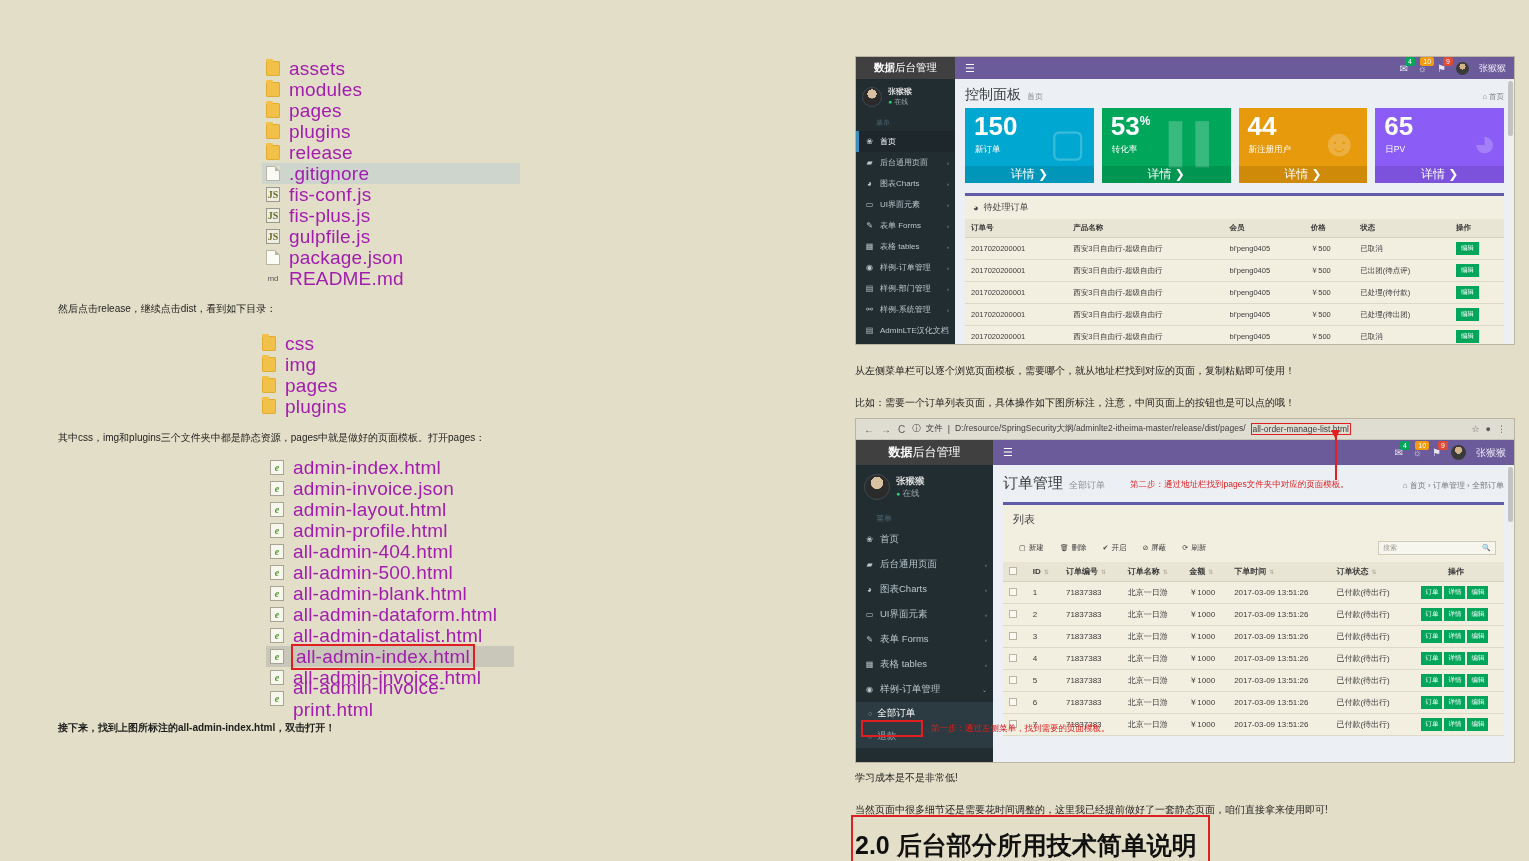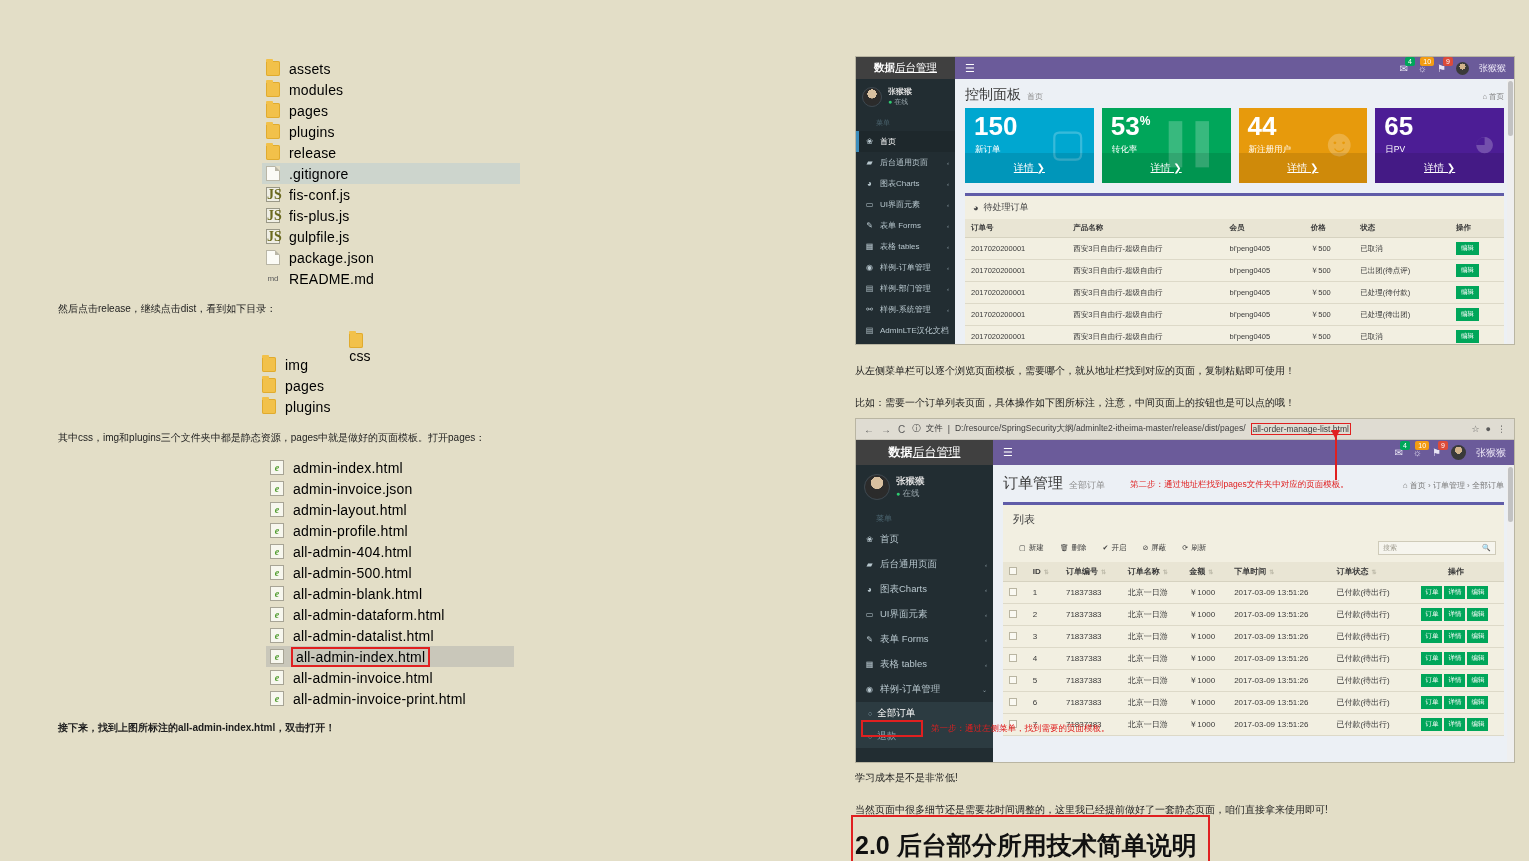--- a/index.html
+++ b/index.html
@@ -9,51 +9,51 @@
     background:#e4dfc8;
     font-family:"Liberation Sans", sans-serif;
     color:#222;
   }
   .page { position:relative; width:1529px; height:861px; background:#e3dec7; }
 
   
   .left-col { position:absolute; left:0; top:0; width:790px; height:861px; background:#e3dec7; }
   .filelist { position:absolute; }
   .file-row { display:flex; align-items:center; height:21px; padding-left:4px; }
-  .file-row .fname { font-size:14px; color:#000000; letter-spacing:.2px; }
+  .file-row .fname { font-size:19px; color:#a21caf; letter-spacing:.2px; }
   .ico { width:14px; height:15px; margin-right:9px; flex:0 0 auto; position:relative; }
   .ico.folder { background:#f2c14a; border-radius:1px 2px 2px 2px;
        box-shadow: inset 0 0 0 1px #e0ab2e; }
   .ico.folder:before { content:""; position:absolute; left:0; top:-2px; width:7px; height:3px;
        background:#f2c14a; border-radius:1px 1px 0 0; }
   .ico.doc { background:#fbfbf6; border:1px solid #b9b6a6; }
   .ico.doc:after { content:""; position:absolute; right:-1px; top:-1px; border-width:0 5px 5px 0;
        border-style:solid; border-color:#e3dec7 #e3dec7 #b9b6a6 #b9b6a6; }
-  .ico.js { background:#efeee4; border:1px solid #9a9887; color:#6b6a1f; font-size:14px;
+  .ico.js { background:#efeee4; border:1px solid #9a9887; color:#6b6a1f; font-size:10px;
        font-weight:bold; text-align:center; line-height:13px; font-family:"Liberation Serif", serif;}
   .ico.html { background:#f7f7ee; border:1px solid #a7a495; color:#4c9a2a; font-size:10px;
        font-weight:bold; text-align:center; line-height:13px; font-style:italic;
        font-family:"Liberation Serif", serif;}
   .ico.md { width:14px; font-size:8px; color:#5b5b5b; text-align:center; line-height:15px; }
   .row-sel { background:#cdd5cd; }
   .row-sel2 { background:#c9c7ba; }
   .redbox { outline:2px solid #e02020; outline-offset:0px; }
 
   .para { font-size:10px; color:#1d1d1d; line-height:1.5; }
 
   
   .right-col { position:absolute; left:790px; top:0; width:739px; height:861px; background:#e3dec7; }
 
   
   .shot { position:absolute; background:#ecf0f5; border:1px solid #b9b5a2; overflow:hidden; }
   .adm-topbar { height:22px; background:#6b5b9a; display:flex; align-items:center; }
   .adm-logo { width:99px; height:22px; background:#404040; color:#fff; font-size:10.5px;
       font-weight:bold; display:flex; align-items:center; justify-content:center; flex:0 0 auto;}
   .adm-logo b { color:#fff; }
-  .adm-logo span { font-weight:normal;text-decoration:underline; }
+  .adm-logo span { font-weight:normal; }
   .adm-burger { color:#fff; font-size:11px; margin-left:10px; flex:0 0 auto; }
   .adm-topright { margin-left:auto; display:flex; align-items:center; gap:10px; padding-right:8px; }
   .tb-icon { position:relative; color:#e8e4f4; font-size:10px; }
   .badge { position:absolute; top:-6px; right:-7px; color:#fff; font-size:7px; line-height:9px;
       padding:0 3px; border-radius:2px; }
   .badge.g { background:#00a65a; }
   .badge.y { background:#f39c12; }
   .badge.r { background:#dd4b39; }
   .avatar { width:13px; height:13px; border-radius:50%; background:#7a6a55;
       background-image:radial-gradient(circle at 50% 35%, #d2b48c 0 28%, #3a3a3a 29% 100%); }
@@ -81,22 +81,22 @@
   .ct-head { display:flex; align-items:baseline; padding:7px 10px 4px; }
   .ct-title { font-size:14px; color:#3b3b3b; }
   .ct-sub { font-size:8px; color:#8d8d8d; margin-left:6px; }
   .ct-crumb { margin-left:auto; font-size:7.5px; color:#7a7a7a; }
 
   .boxes { display:flex; gap:8px; padding:0 10px; }
   .sbox { flex:1 1 0; height:75px; position:relative; color:#fff; }
   .sbox .num { position:absolute; left:9px; top:5px; font-size:26px; font-weight:bold; line-height:1; }
   .sbox .num sup { font-size:12px; }
   .sbox .lbl { position:absolute; left:10px; top:36px; font-size:8.5px; }
-  .sbox .foot { position:absolute; left:0; right:0; bottom:0; height:30px; background:rgba(0,0,0,.1);
-      font-size:10px; display:flex; align-items:center; justify-content:center;text-decoration:underline; }
+  .sbox .foot { position:absolute; left:0; right:0; bottom:0; height:17px; background:rgba(0,0,0,.1);
+      font-size:12px; display:flex; align-items:center; justify-content:center; }
   .sbox .glyph { position:absolute; right:8px; top:16px; opacity:.22; font-size:38px; line-height:1; }
 
   .panel { margin:10px; background:#f2efe1; border-top:3px solid #605ca8; }
   .panel-head { padding:5px 8px; font-size:9px; color:#444; display:flex; align-items:center; gap:5px;}
   table.admtbl { width:100%; border-collapse:collapse; font-size:7.5px; color:#3a3a3a; }
   table.admtbl th { text-align:left; font-weight:bold; padding:4px 6px; border-bottom:1px solid #d6d2c0;
       background:#e9e5d4; }
   table.admtbl td { padding:4px 6px; border-bottom:1px solid #ddd9c8; }
   .btn-green { background:#00a65a; color:#fff; font-size:6.5px; padding:2px 5px; display:inline-block; }
   .scrollbar-v { position:absolute; right:0; top:0; width:7px; height:100%; background:#efefef; }
@@ -179,21 +179,21 @@
         </div>
         <div class="file-row" style="width: 258px;">
           <span class="ico md">md</span>
           <span class="fname">README.md</span>
         </div>
       </div>
 
     <div class="para" style="position:absolute; left:58px; top:301px;">然后点击release，继续点击dist，看到如下目录：</div>
 
     <div class="filelist" id="tree2" style="left:258px; top:333px;">
-        <div class="file-row" style="width: 200px; flex-direction: column;">
+        <div class="file-row" style="width: 200px;">
           <span class="ico folder"></span>
           <span class="fname">css</span>
         </div>
         <div class="file-row" style="width: 200px;">
           <span class="ico folder"></span>
           <span class="fname">img</span>
         </div>
         <div class="file-row" style="width: 200px;">
           <span class="ico folder"></span>
           <span class="fname">pages</span>
@@ -356,21 +356,21 @@
                 <div class="glyph">▌▌</div>
                 <div class="lbl">转化率</div>
                 <div class="foot">详情 ❯</div>
               </div>
               <div class="sbox" style="background: rgb(231, 154, 12);">
                 <div class="num">44<sup></sup></div>
                 <div class="glyph">☻</div>
                 <div class="lbl">新注册用户</div>
                 <div class="foot">详情 ❯</div>
               </div>
-              <div class="sbox" style="background: #4c1d95; text-align: center;">
+              <div class="sbox" style="background: #8b5cf6; text-align: center;">
                 <div class="num">65<sup></sup></div>
                 <div class="glyph">◕</div>
                 <div class="lbl">日PV</div>
                 <div class="foot">详情 ❯</div>
               </div>
             </div>
           <div class="panel">
             <div class="panel-head">
               <span>◕</span>
               <span>待处理订单</span>

